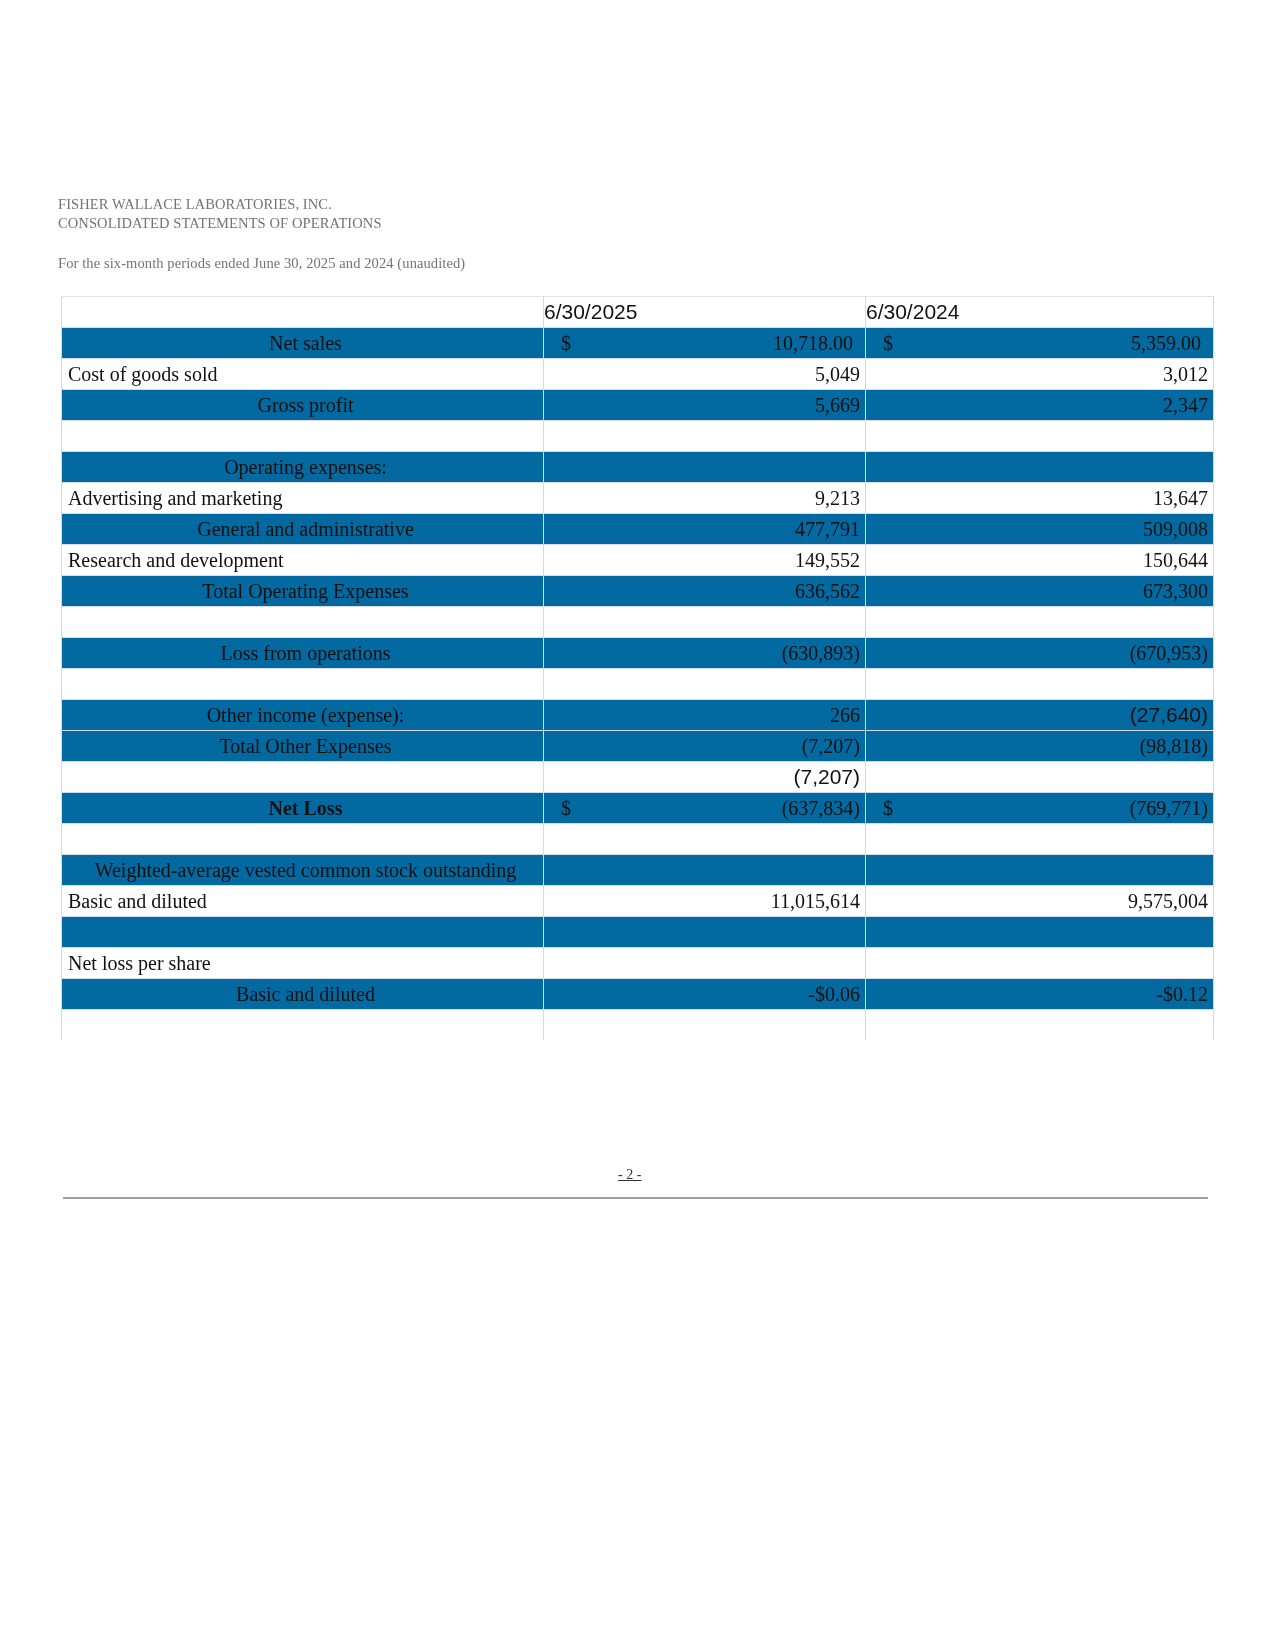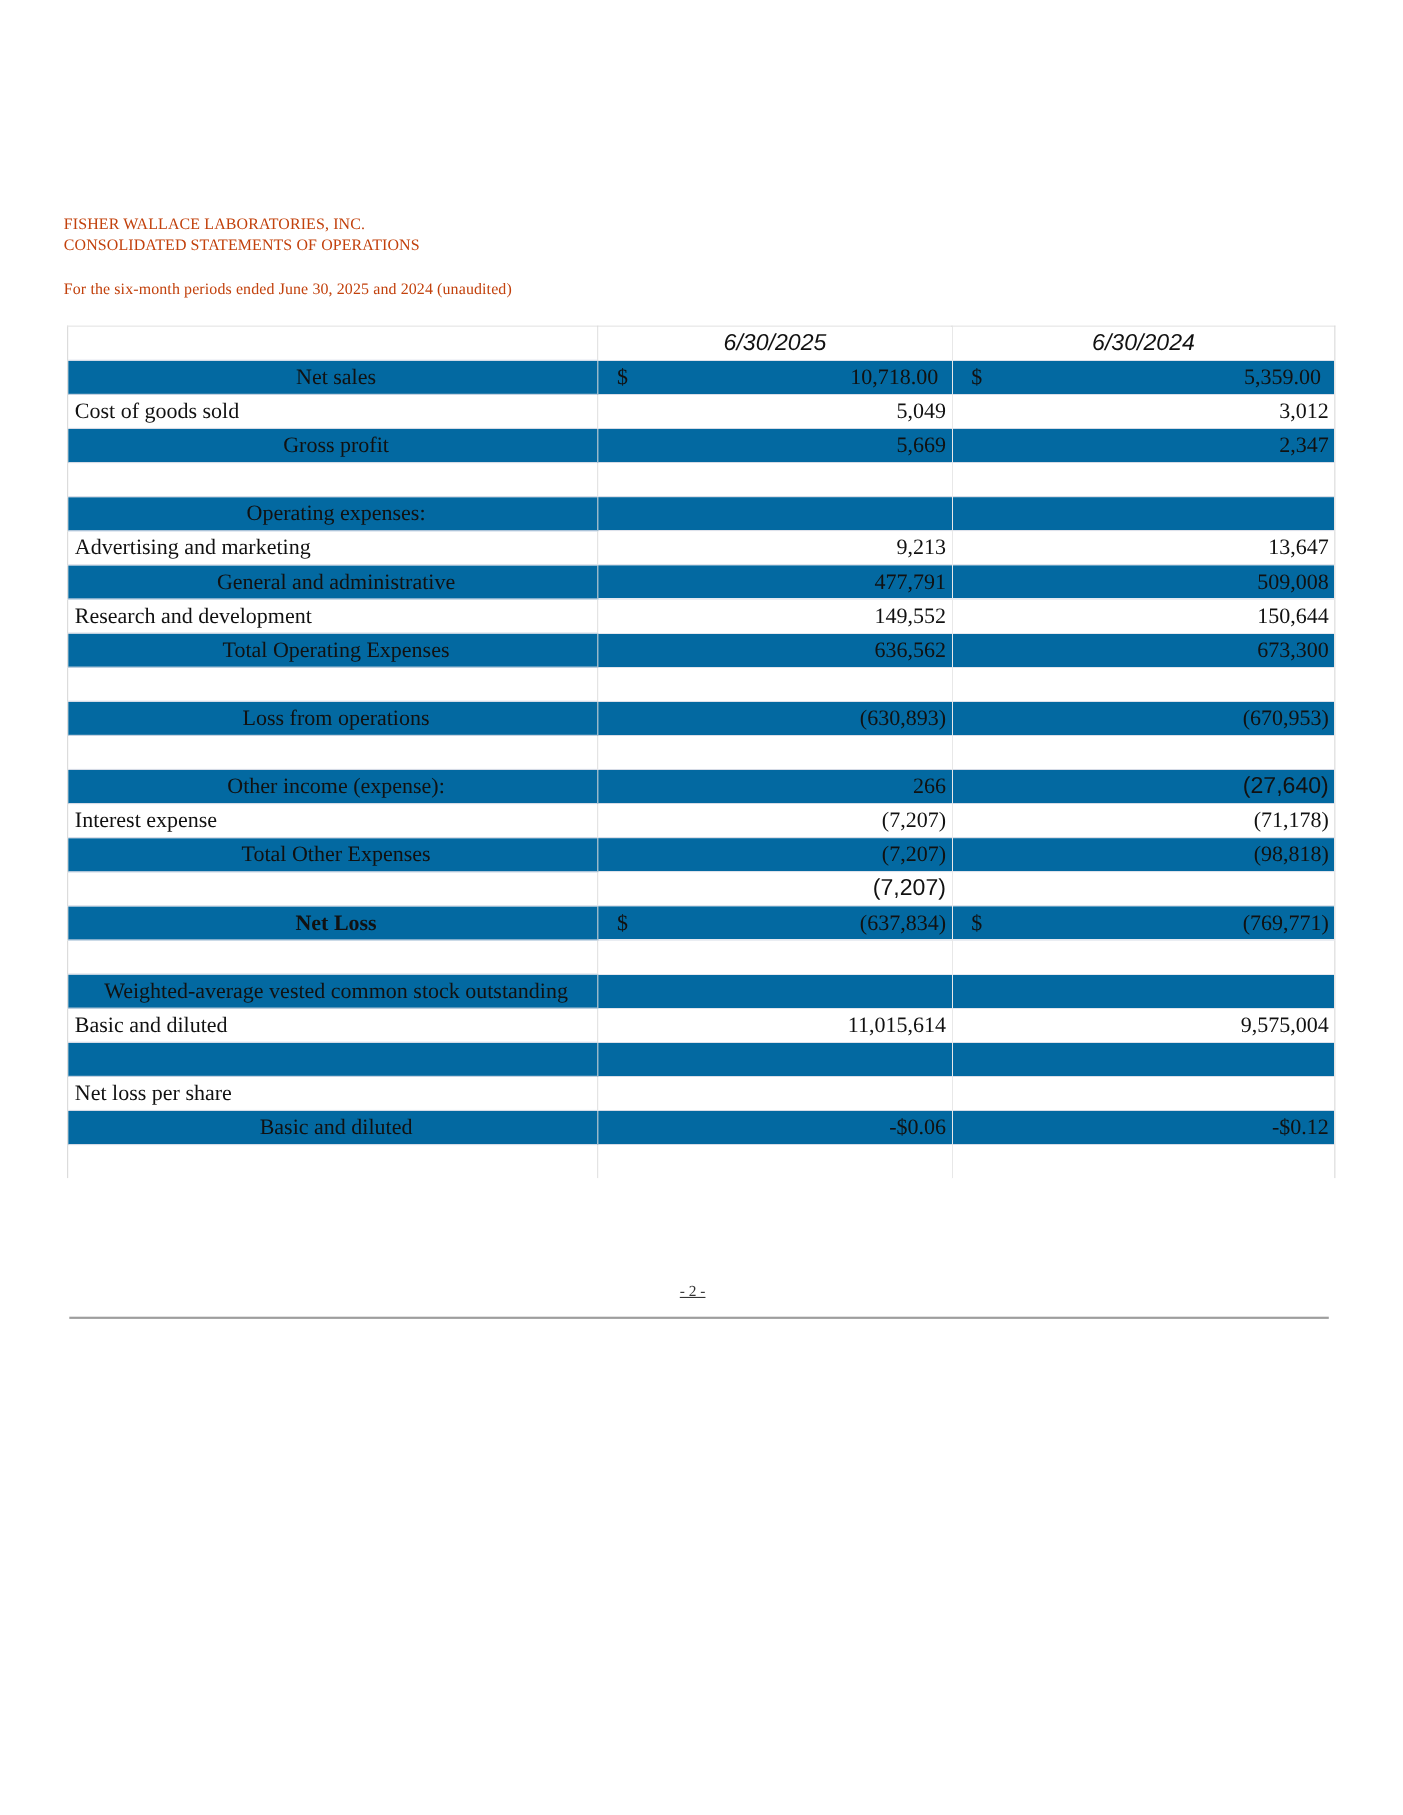--- a/index.html
+++ b/index.html
@@ -1,30 +1,30 @@
 <!DOCTYPE html>
 <html><head>
 <meta charset="utf-8">
 <style>
   html, body { margin: 0; padding: 0; background: #ffffff; }
   body { width: 1275px; height: 1650px; position: relative; overflow: hidden;
          font-family: "Liberation Serif", "DejaVu Serif", serif; color: #111; }
-  .hdr { position: absolute; left: 58px; font-size: 14.5px; letter-spacing: 0.1px; color: #c2410c; }
+  .hdr { position: absolute; left: 58px; font-size: 14.5px; letter-spacing: 0.1px; color: #737373; }
   #company { top: 196px; }
   #statement { top: 215px; }
   #period { top: 255px; font-size: 14.5px; }
 
   #tbl { position: absolute; left: 61px; top: 296px; width: 1152px; border-collapse: collapse; table-layout: fixed; }
   #tbl td { padding: 0; height: 30px; font-size: 20px; line-height: 30px; white-space: nowrap; overflow: visible;
             border-top: 1px solid #d6dbe6; }
   #tbl col.c-label { width: 482px; }
   #tbl col.c-a { width: 322px; }
   #tbl col.c-b { width: 348px; }
   #tbl tr.hrow td { height: 29px; font-family: "Liberation Sans", "DejaVu Sans", sans-serif; font-size: 21px;
-                    text-align: center; background: #fff; border-top: 1px solid #e4e4e4; font-style: italic; }
+                    text-align: left; background: #fff; border-top: 1px solid #e4e4e4; }
   #tbl tr.blue td { background: #0369a1; text-align: center; }
   #tbl tr.white td { background: #ffffff; margin-left: 32px; }
   .lbl { padding-left: 6px !important; border-left: 1px solid #d9d9d9; border-right: 1px solid #d9d9d9; }
   .val { border-right: 1px solid #d9d9d9; position: relative; }
   .sym { position: absolute; left: 17px; top: 0; }
   .num { position: absolute; right: 5px; top: 0; }
   .num.pad { right: 12px; }
   .sans { font-family: "Liberation Sans", "DejaVu Sans", sans-serif; font-size: 21px; }
   .bold { font-weight: bold; margin-left: 27px; }
   #tbl tr.note td { height: 60px; line-height: 27px; white-space: normal; padding: 3px 8px 2px 6px;
@@ -190,31 +190,20 @@
         <td class="lbl">Other income (expense):</td>
         <td class="val">
           <span class="sym"></span>
           <span class="num">266</span>
         </td>
         <td class="val">
           <span class="sym"></span>
           <span class="num sans">(27,640)</span>
         </td>
       </tr>
-      <tr class="white">
-        <td class="lbl">Interest expense</td>
-        <td class="val">
-          <span class="sym"></span>
-          <span class="num">(7,207)</span>
-        </td>
-        <td class="val">
-          <span class="sym"></span>
-          <span class="num">(71,178)</span>
-        </td>
-      </tr>
       <tr class="blue">
         <td class="lbl">Total Other Expenses</td>
         <td class="val">
           <span class="sym"></span>
           <span class="num">(7,207)</span>
         </td>
         <td class="val">
           <span class="sym"></span>
           <span class="num">(98,818)</span>
         </td>

